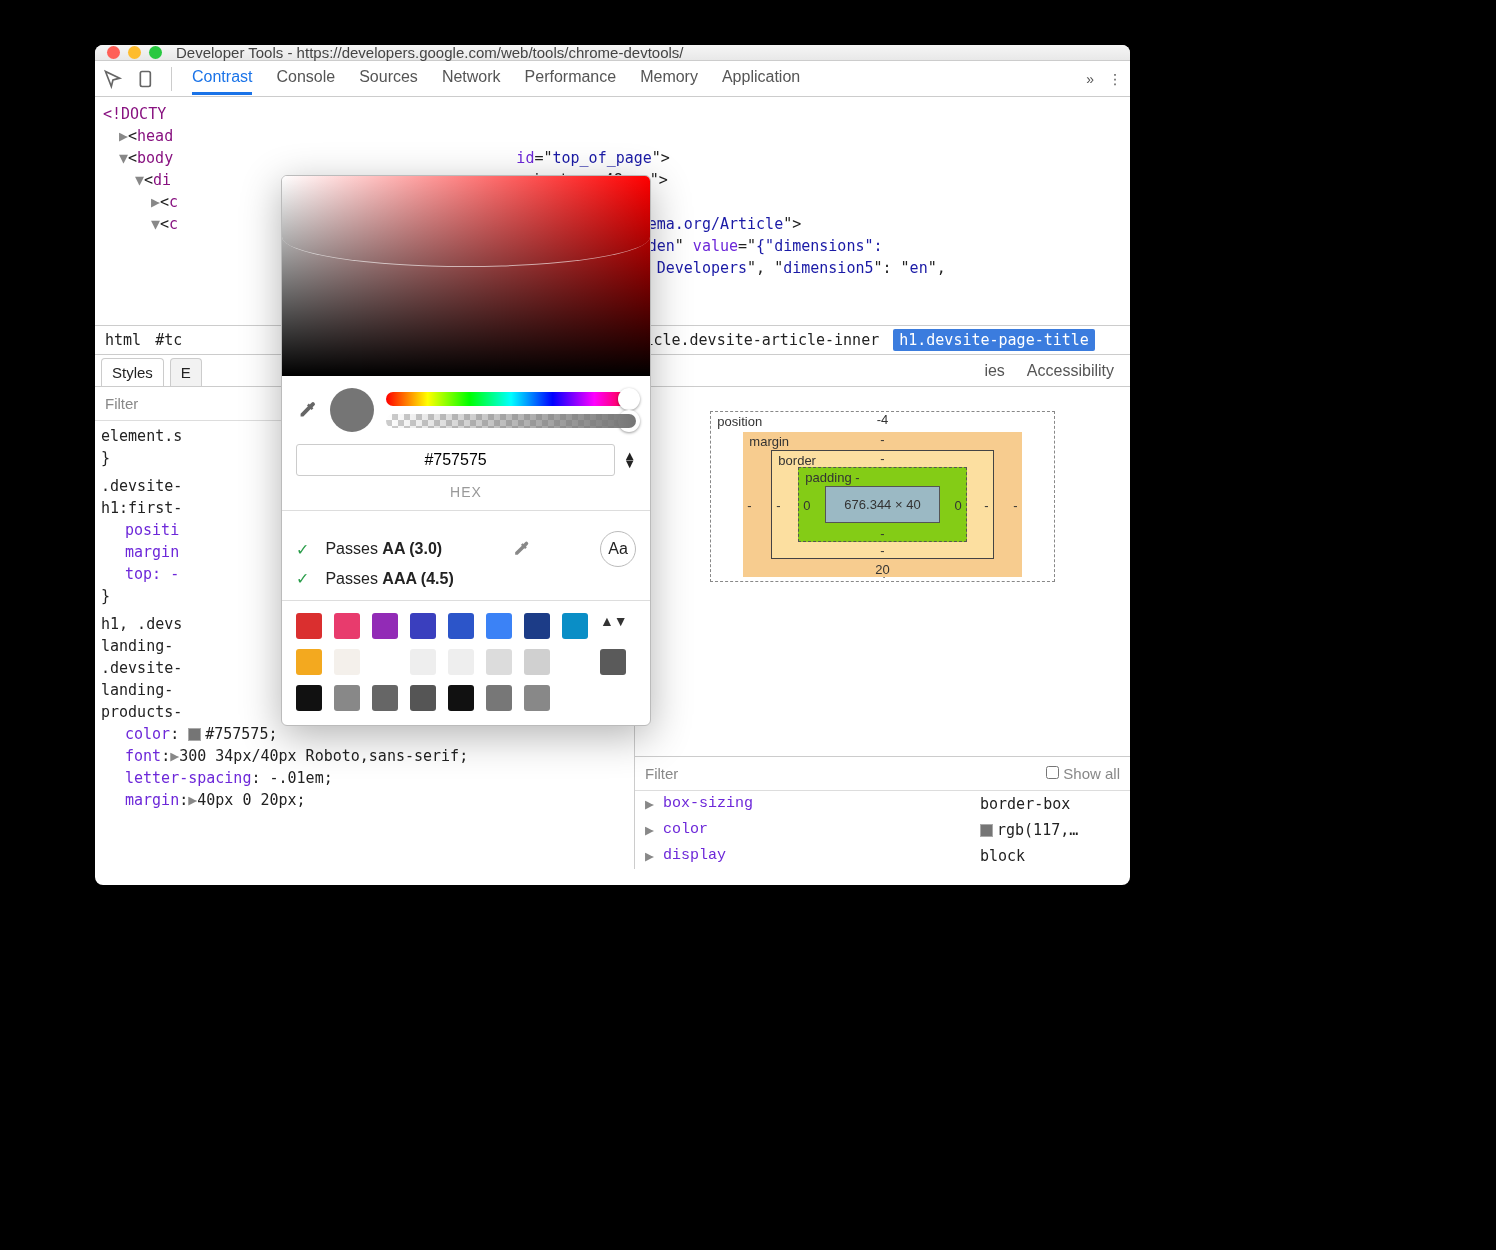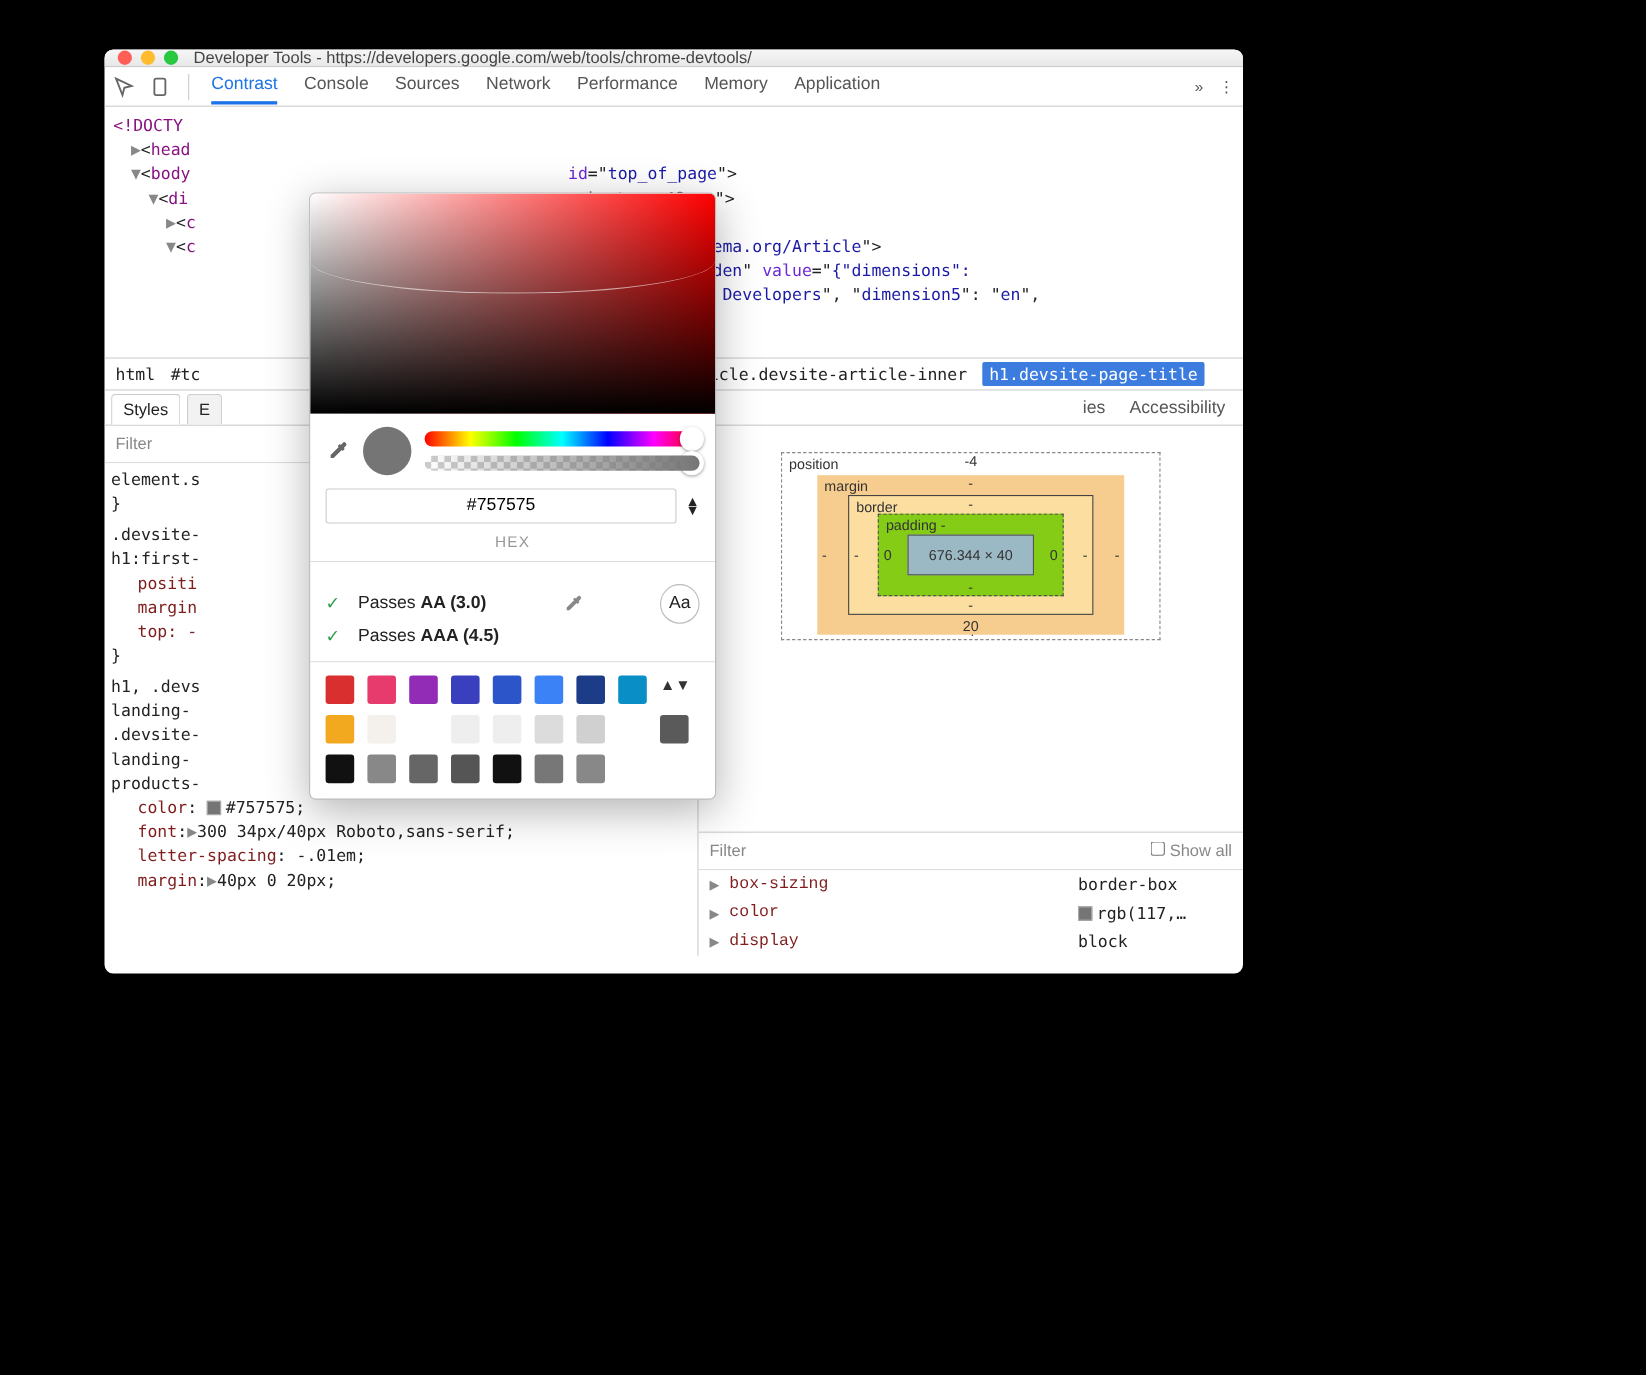--- a/index.html
+++ b/index.html
@@ -35,21 +35,21 @@
 .right-tabs { margin-left:auto; display:flex; gap:22px; font-size:16px; color:#555; padding-bottom:6px; padding-right:10px; }
 
 .panels { display:flex; height:calc(100% - 32px - 36px - 228px - 30px - 32px); }
 .left { width:540px; border-right:1px solid #ccc; overflow:hidden; position:relative; }
 .right { flex:1; overflow:hidden; display:flex; flex-direction:column; }
 
 .filterrow { height:34px; border-bottom:1px solid #ddd; display:flex; align-items:center; padding:0 10px; color:#888; font-size:15px; justify-content:space-between; }
 .plus { font-size:20px; color:#666; }
 
 .styles { font-size:15px; line-height:22px; padding:4px 6px 0 6px; }
-.prop { color:#7f1d1d; } .src { color:#888; float:right; }
+.prop { color:#6d28d9; } .src { color:#888; float:right; }
 .swatch { display:inline-block; width:13px; height:13px; background:#757575; vertical-align:middle; margin-right:4px; border:1px solid #aaa; }
 
 .boxmodel-wrap { flex:1; display:flex; justify-content:center; align-items:flex-start; padding-top:24px; }
 .position-box { border:1px dashed #888; padding:20px 32px 4px 32px; position:relative; font-size:13px; color:#333; }
 .plabel { position:absolute; top:2px; left:6px; }
 .margin-box { background:#f7cc8f; padding:18px 28px 18px 28px; position:relative; }
 .border-box { background:#fcdfa0; border:1px solid #444; padding:16px 26px; position:relative; }
 .padding-box { background:#84cc16; border:1px dashed #555; padding:18px 26px; position:relative; }
 .content-box { background:#9bb9c4; border:1px solid #555; padding:10px 18px; white-space:nowrap; }
 .bl { position:absolute; top:2px; left:6px; font-size:13px; }

